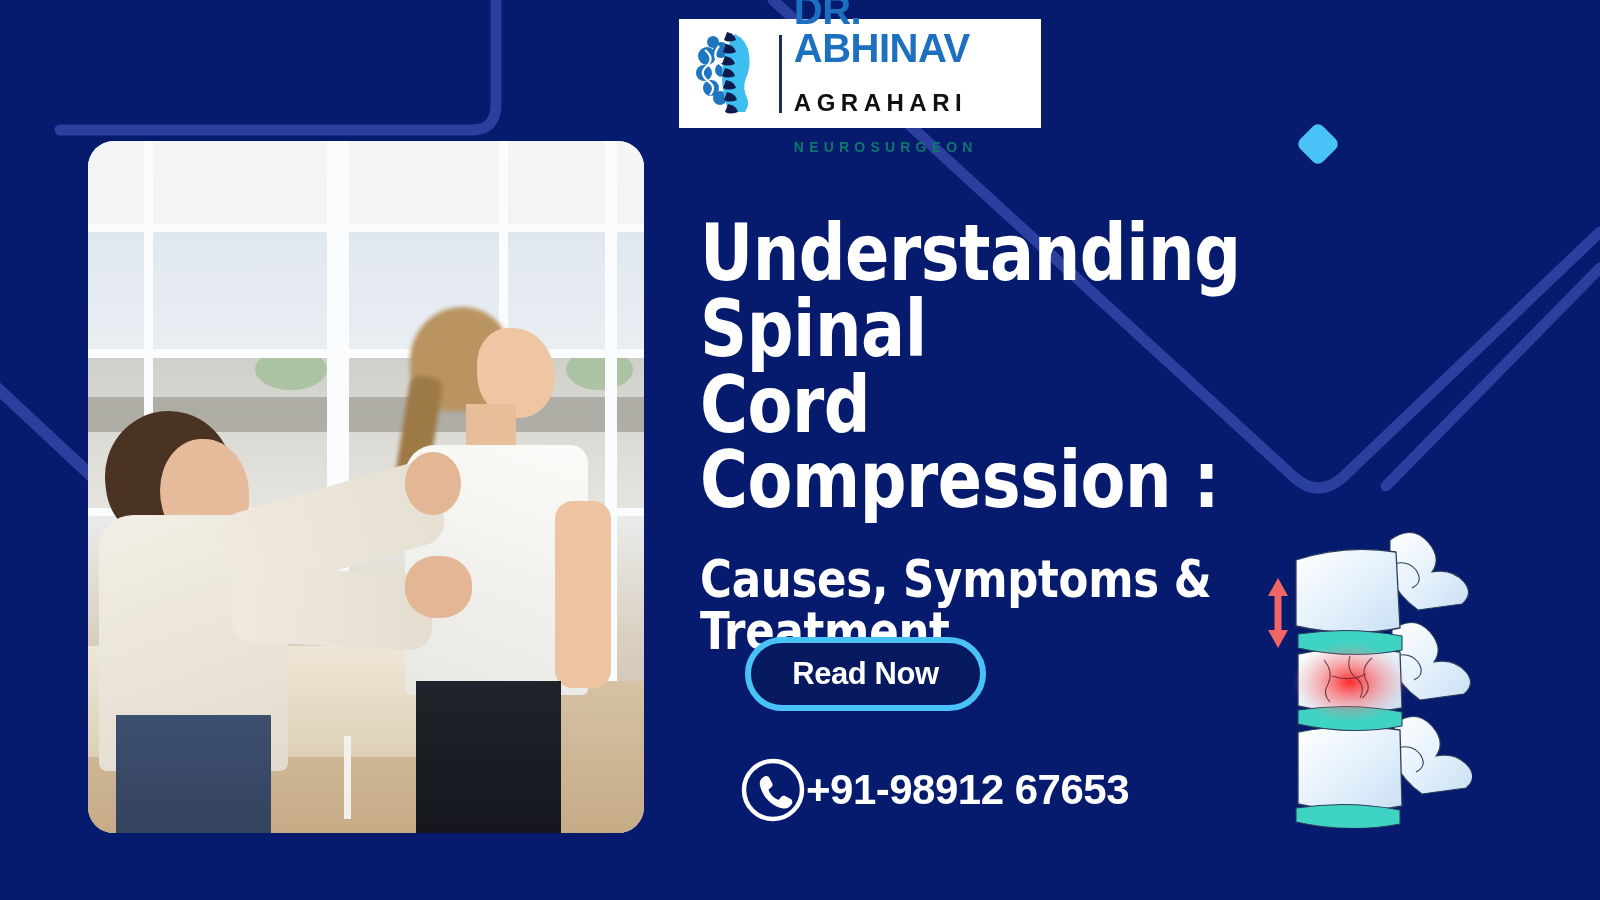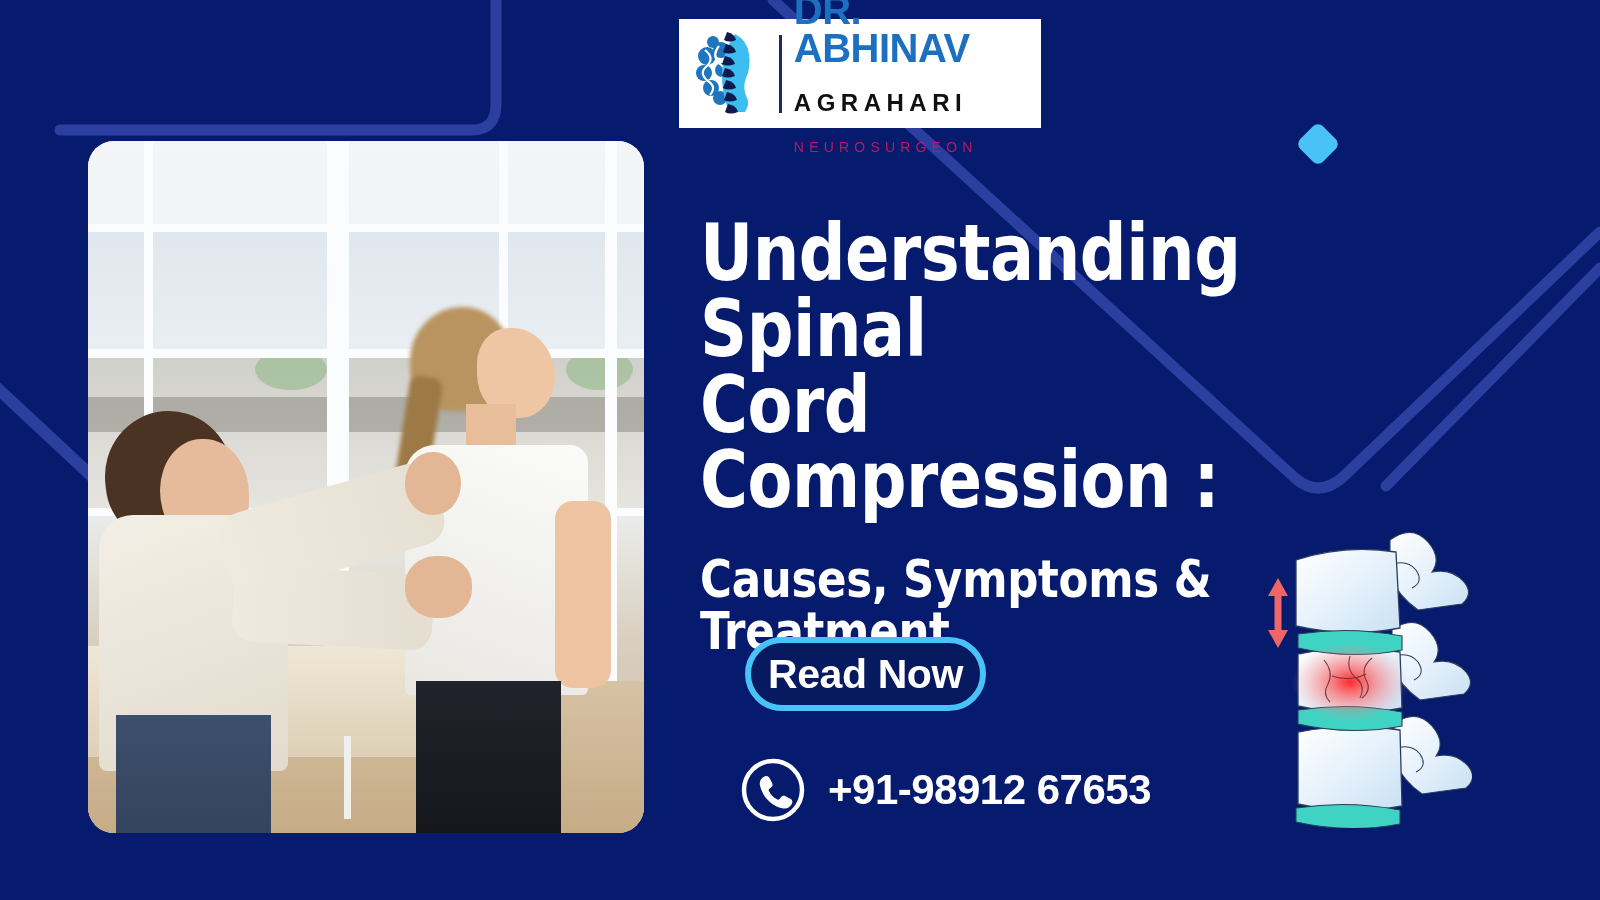--- a/index.html
+++ b/index.html
@@ -94,47 +94,47 @@
   .logo-box{
     position:absolute; left:679px; top:19px; width:362px; height:109px;
     background:#ffffff; display:flex; align-items:center; padding:6px 10px 6px 12px;
   }
   .logo-mark{ width:84px; height:96px; flex:0 0 84px; }
   .logo-div{ width:3px; height:78px; background:#1b2a60; margin:0 12px 0 4px; }
   .logo-text{ display:flex; flex-direction:column; justify-content:center;gap:22px; }
   .logo-l1{ font-size:40px; font-weight:700; color:#1d6fc0; letter-spacing:-0.5px; line-height:.96;
             font-family:"Liberation Sans", sans-serif; }
   .logo-l2{ font-size:24px; font-weight:700; color:#10100f; letter-spacing:5.5px; line-height:1.08; }
-  .logo-l3{ font-size:14px; font-weight:400; color:#be185d; letter-spacing:5.2px; line-height:1.3; }
+  .logo-l3{ font-size:14px; font-weight:700; color:#0f766e; letter-spacing:5.2px; line-height:1.3; }
 
   
   .content{ position:absolute; left:700px; top:216px; width:720px; }
   .headline{
     font-family:"DejaVu Sans Condensed","Liberation Sans Narrow","Liberation Sans", sans-serif;
     font-weight:700; font-size:79px; line-height:.96; color:#ffffff;
     letter-spacing:-0.5px; transform:scaleX(.92); transform-origin:left top;
   }
   .headline .l2{ display:block; }
   .subhead{
     margin-top:34px;
     font-family:"DejaVu Sans Condensed","Liberation Sans Narrow","Liberation Sans", sans-serif;
     font-weight:700; font-size:52px; line-height:1.0; color:#ffffff;
     letter-spacing:-0.3px; transform:scaleX(.93); transform-origin:left top;
   }
 
   .cta{
     position:absolute; left:745px; top:637px; width:241px; height:74px;
     border:6px solid #49c2f7; border-radius:999px; background:#07195f;
     display:flex; align-items:center; justify-content:center;
-    color:#ffffff; font-size:41px; font-weight:700; letter-spacing:-.4px;
+    color:#ffffff; font-size:31px; font-weight:700; letter-spacing:-.4px;
     font-family:"Liberation Sans", sans-serif; cursor:pointer;
   }
 
   .phone-row{
-    position:absolute; left:740px; top:757px; display:flex; align-items:center; gap:22px;
+    position:absolute; left:740px; top:757px; display:flex; align-items:center; 
   }
   .phone-ic{ width:66px; height:66px; flex:0 0 66px; }
   .phone-num{ color:#ffffff; font-size:42px; font-weight:700; letter-spacing:-.5px;
               font-family:"Liberation Sans", sans-serif; }
 
   
   .spine{ position:absolute; left:1262px; top:518px; width:210px; height:310px; }
 </style>
 </head>
 <body>

